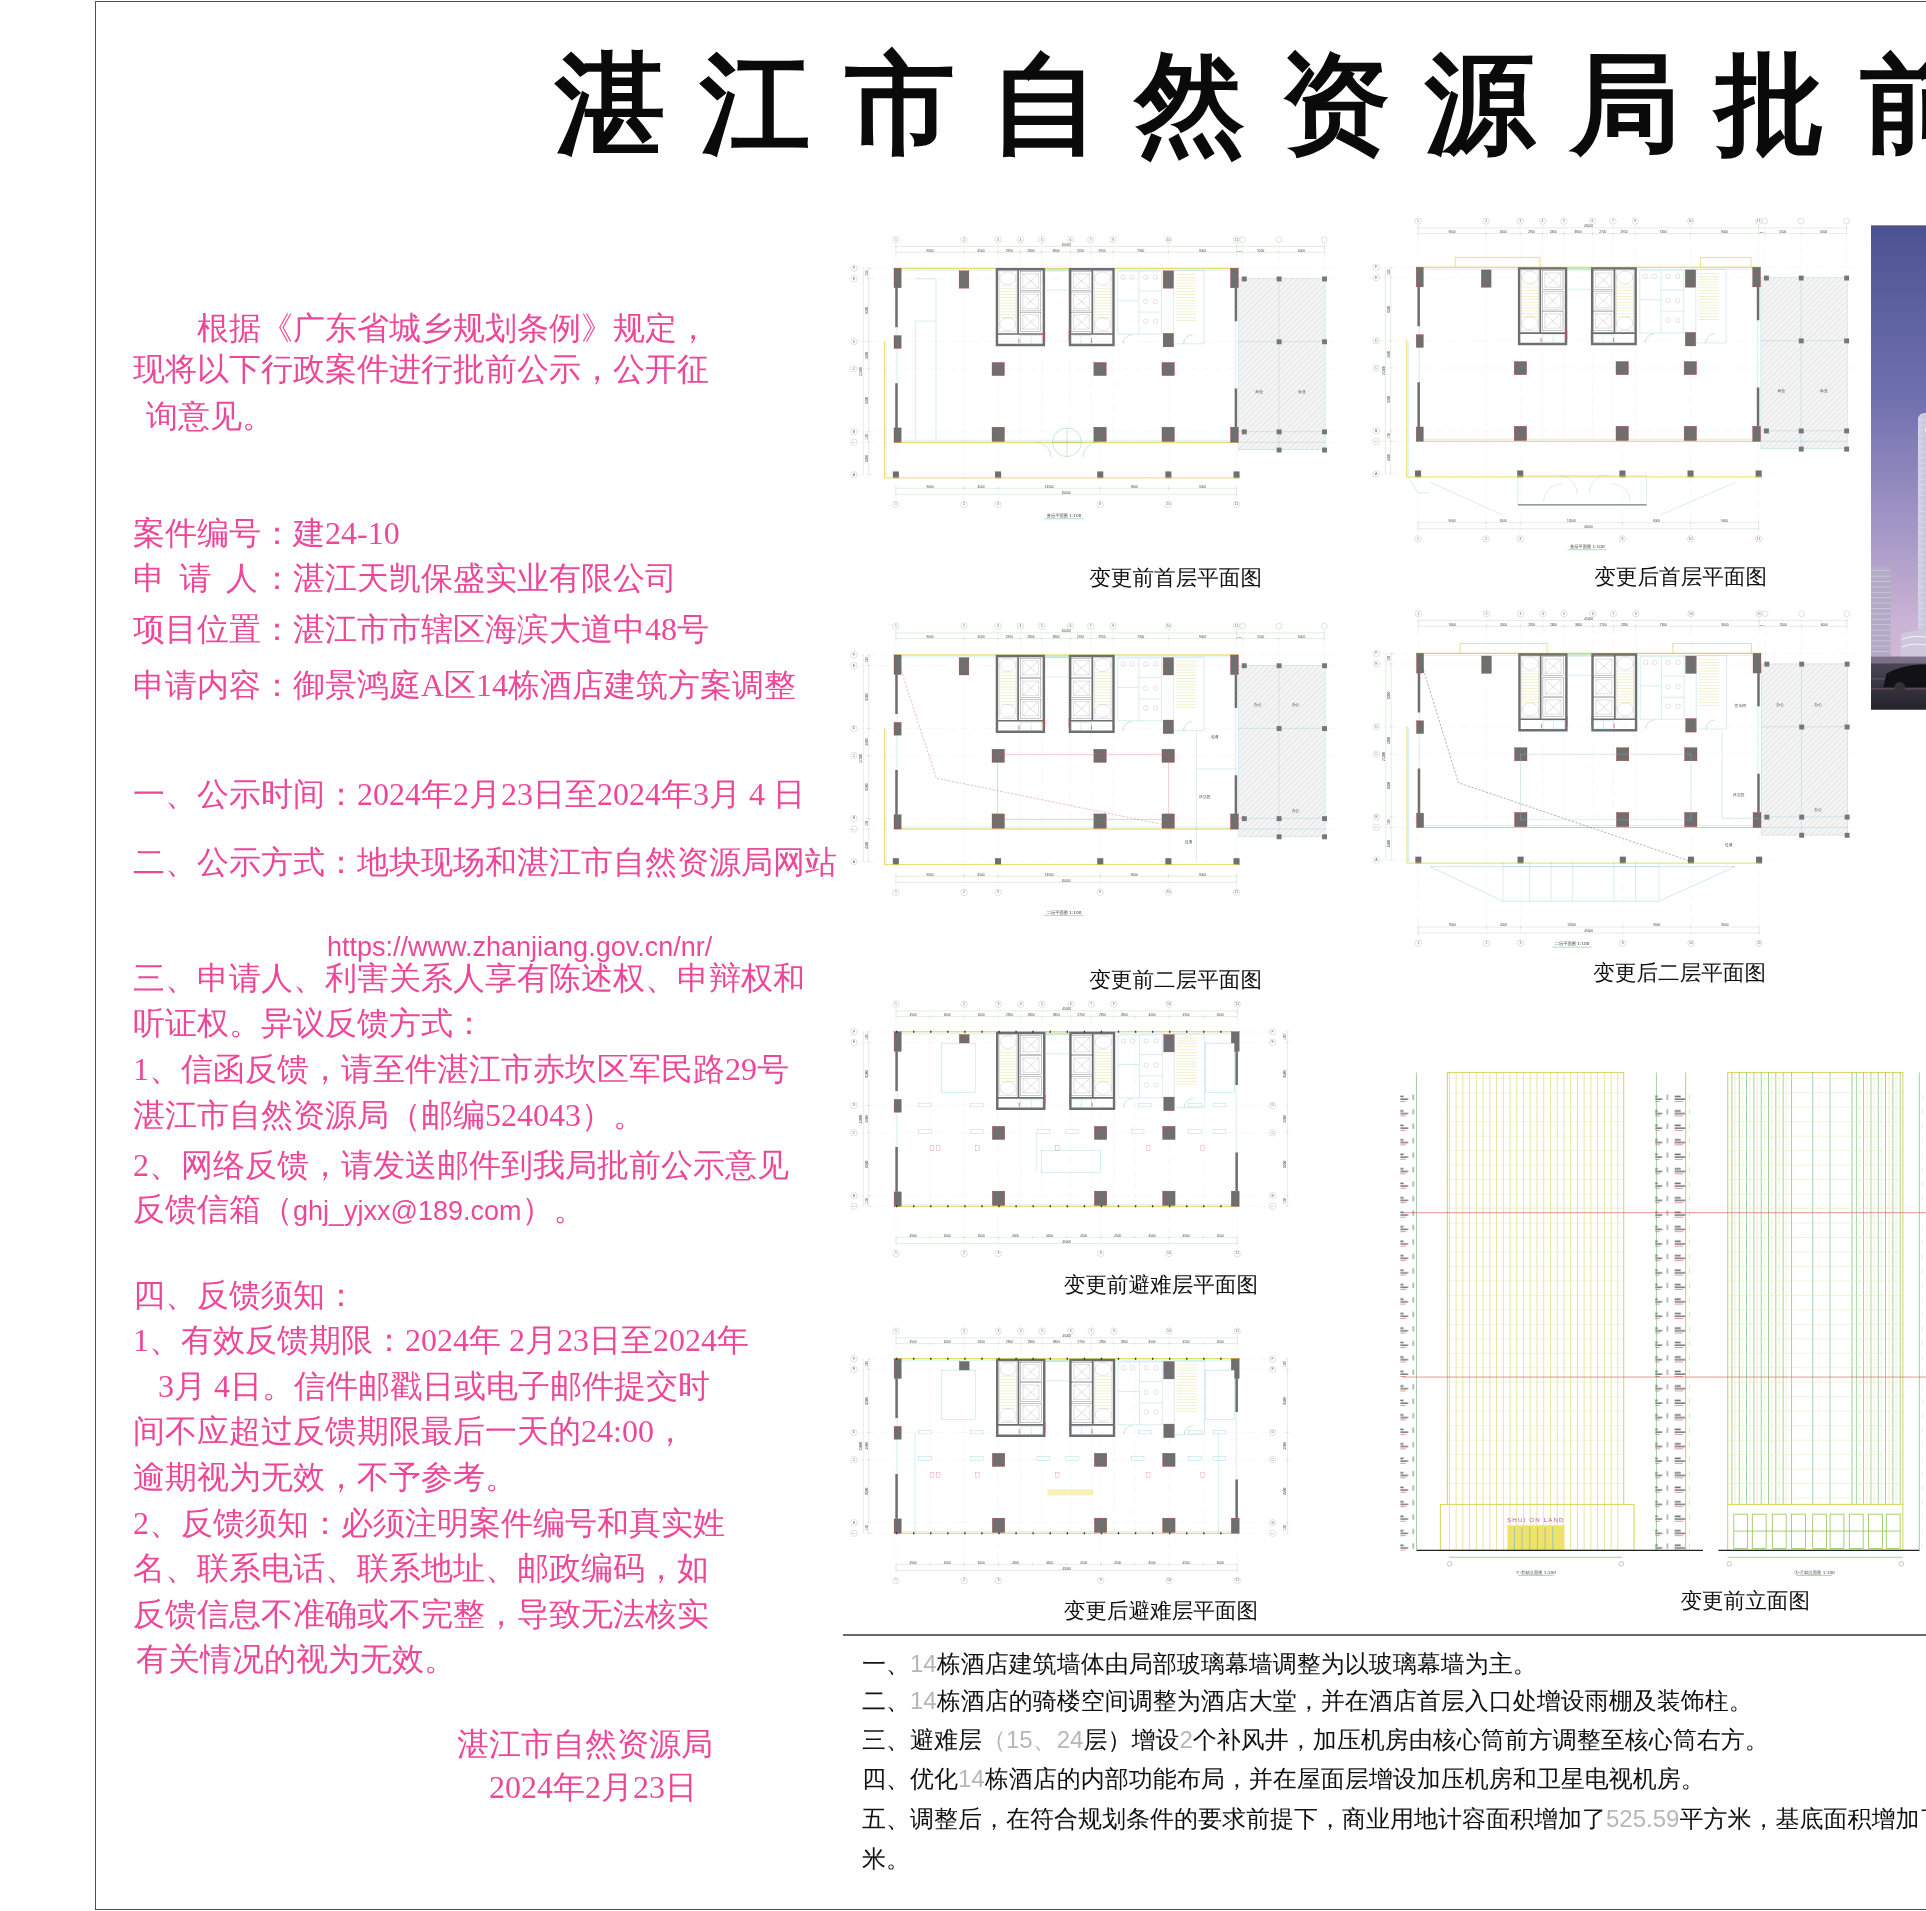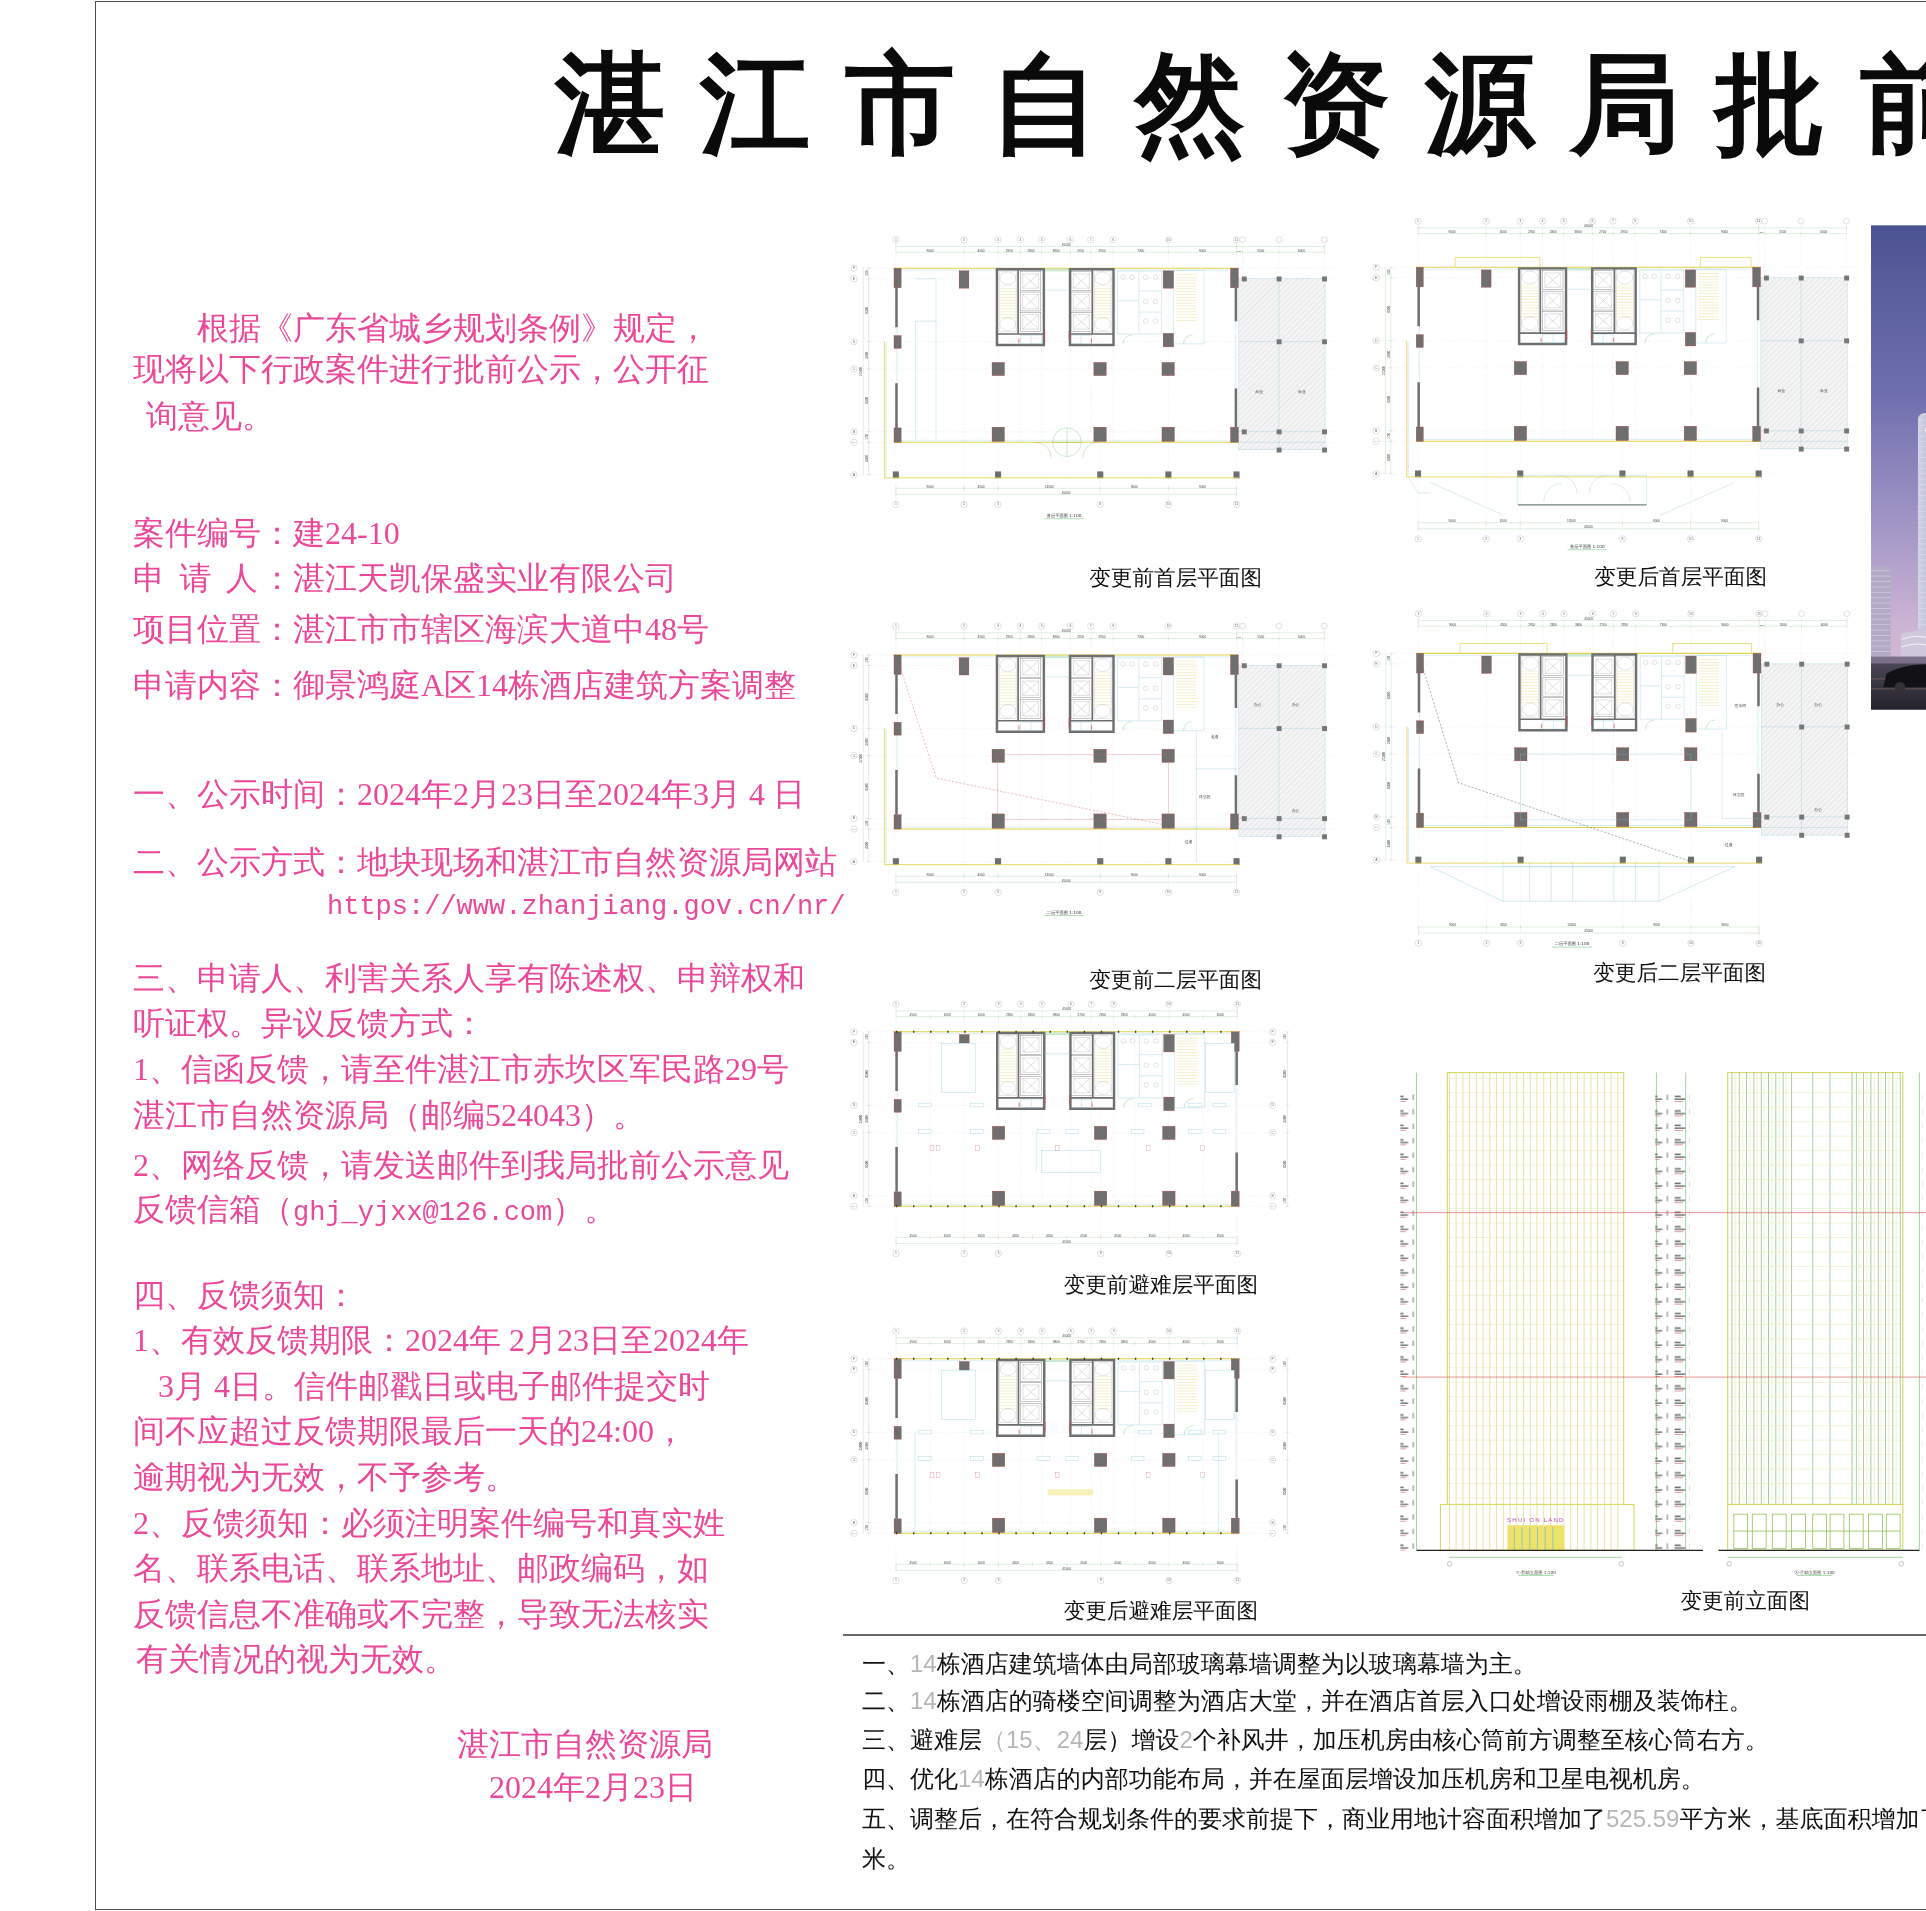--- a/index.html
+++ b/index.html
@@ -1,21 +1,21 @@
 <!DOCTYPE html>
 <html style="font-size:6.2px"><head>
 <meta charset="utf-8">
 <style>
 html,body{margin:0;padding:0;background:#fff;}
 body{width: 2703px;height:1911px;position:relative;overflow:hidden;font-family:"DejaVu Serif",serif;color:#111;}
 .frame{position:absolute;left:95px;top:0.8px;width:2512px;height:1909px;border:1.5px solid #4f4f4f;box-sizing:border-box;}
 .title{position:absolute;left:555px;top:49px;font-family:"DejaVu Sans",sans-serif;font-weight:bold;font-size:110px;line-height:110px;letter-spacing:35px;white-space:nowrap;color:#0a0a0a;}
 .ln{position:absolute;font-family:"Liberation Serif","DejaVu Serif",serif;font-size:32px;line-height:32px;white-space:nowrap;color:#ec4899;}
 .lbl{display:inline-block;width:5em;text-align:justify;text-align-last:justify;}
-.mono{font-family:Liberation Mono, monospace;font-size:27px;}
+.mono{font-family:Liberation Sans, sans-serif;font-size:27px;margin-top:40px;}
 .cap{position:absolute;width:347px;text-align:right;font-family:"Liberation Serif","DejaVu Serif",serif;font-size:21.6px;line-height:21.6px;white-space:nowrap;color:#111;}
 .note{position:absolute;left:862px;font-family:"DejaVu Sans","Liberation Sans",sans-serif;font-size:24px;line-height:26px;white-space:nowrap;color:#111;}
 .num{font-family:"Liberation Sans",sans-serif;color:#b7b7b7;}
 .sep{position:absolute;left:843px;top:1634px;width:1763px;height:1.5px;background:#6a6a6a;}
 svg{position:absolute;overflow:visible;}
 
 .ax-c{fill:#fff;stroke:#8c8c8c;stroke-width:35;}
 .ax-t{font-family:"Liberation Sans",sans-serif;font-size:460px;fill:#666;text-anchor:middle;dominant-baseline:central;}
 .dm{stroke:#5aae5a;stroke-width:25;fill:none;}
 .dm-t{font-family:"Liberation Sans",sans-serif;font-size:420px;fill:#444;text-anchor:middle;}
@@ -49,21 +49,21 @@
 
 <div class="ln" style="left:133px;top:778px"><span>一、公示时间：</span><span>2024年2月23日至2024年3月 4 日</span></div>
 <div class="ln" style="left:133px;top:846px"><span>二、公示方式：</span><span>地块现场和湛江市自然资源局网站</span></div>
 <div class="ln mono" style="left:327px;top:894px;line-height:27px">https://www.zhanjiang.gov.cn/nr/</div>
 
 <div class="ln" style="left:133px;top:962px">三、申请人、利害关系人享有陈述权、申辩权和</div>
 <div class="ln" style="left:133px;top:1007px">听证权。异议反馈方式：</div>
 <div class="ln" style="left:133px;top:1053px">1、信函反馈，请至件湛江市赤坎区军民路29号</div>
 <div class="ln" style="left:133px;top:1099px">湛江市自然资源局（邮编524043）。</div>
 <div class="ln" style="left:133px;top:1149px">2、网络反馈，请发送邮件到我局批前公示意见</div>
-<div class="ln" style="left:133px;top:1193px"><span>反馈信箱（</span><span class="mono">ghj_yjxx@126.com</span><span>）。</span></div>
+<div class="ln" style="left:133px;top:1193px"><span>反馈信箱（</span><span class="mono">ghj_yjxx@189.com</span><span>）。</span></div>
 
 <div class="ln" style="left:133px;top:1279px">四、反馈须知：</div>
 <div class="ln" style="left:133px;top:1324px">1、有效反馈期限：2024年 2月23日至2024年</div>
 <div class="ln" style="left:158px;top:1370px">3月 4日。信件邮戳日或电子邮件提交时</div>
 <div class="ln" style="left:133px;top:1415px">间不应超过反馈期限最后一天的24:00，</div>
 <div class="ln" style="left:133px;top:1461px">逾期视为无效，不予参考。</div>
 <div class="ln" style="left:133px;top:1507px">2、反馈须知：必须注明案件编号和真实姓</div>
 <div class="ln" style="left:133px;top:1552px">名、联系电话、联系地址、邮政编码，如</div>
 <div class="ln" style="left:133px;top:1598px">反馈信息不准确或不完整，导致无法核实</div>
 <div class="ln" style="left:136px;top:1643px">有关情况的视为无效。</div>

